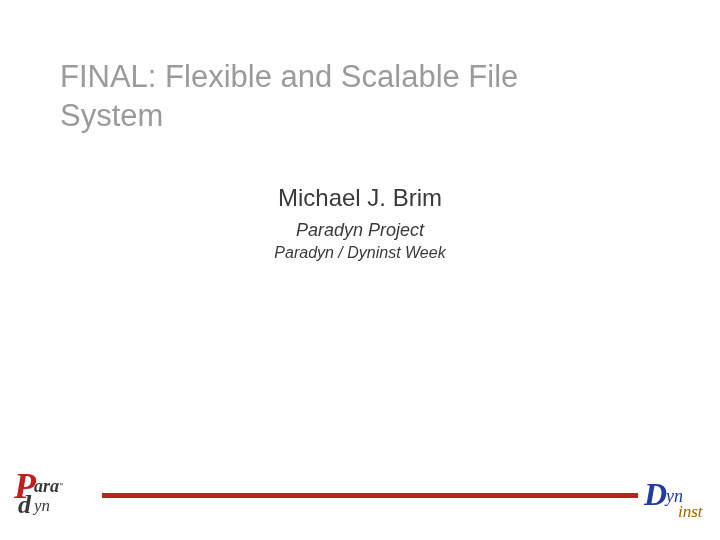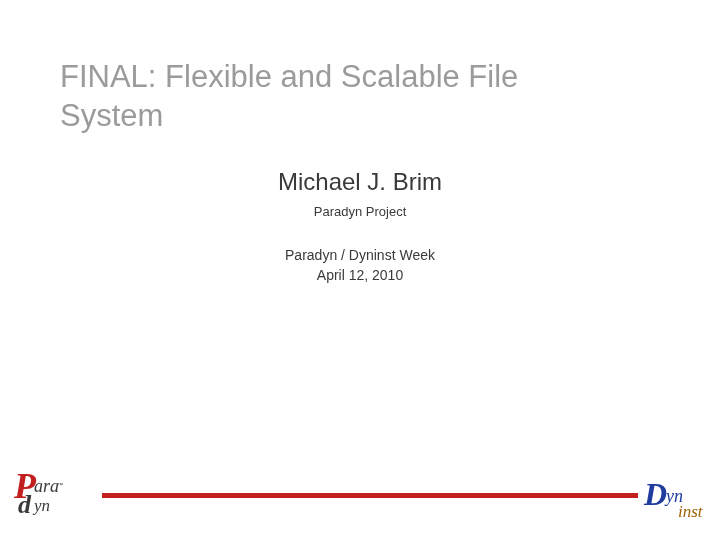--- a/index.html
+++ b/index.html
@@ -24,40 +24,41 @@
       color: #9b9b9b;
       font-size: 31px;
       font-weight: 400;
       line-height: 1.25;
     }
     .title-line2 {
       padding-left: 118px;
     }
     .author-block {
       position: absolute;
-      top: 168px;
+      top: 184px;
       left: 0;
       right: 0;
       text-align: center;
       color: #3a3a3a;
     }
     .author-name {
       font-size: 24px;
       font-weight: 400;
       margin-bottom: 8px;
     }
     .author-sub {
-      font-size: 13px;
+      font-size: 18px;
       font-weight: 400;
-      margin-bottom: 26px;
+      font-style: italic;
     }
     .event-line {
-      font-size: 14px;
+      font-size: 16px;
       font-weight: 400;
       line-height: 1.45;
+      font-style: italic;
     }
     .footer-rule {
       position: absolute;
       left: 102px;
       right: 82px;
       bottom: 42px;
       height: 5px;
       background: #c21f1f;
     }
     .logo-left {
@@ -81,21 +82,21 @@
       font-weight: 700;
       font-size: 36px;
       color: #c21f1f;
       position: absolute;
       left: 2px;
       top: -5px;
     }
     .para-ara {
       font-family: "Times New Roman", serif;
       font-style: italic;
-      font-weight: 400;
+      font-weight: 700;
       font-size: 18px;
       color: #3a3a3a;
       position: absolute;
       left: 22px;
       top: 6px;
     }
     .para-d {
       font-family: "Times New Roman", serif;
       font-style: italic;
       font-weight: 700;
@@ -161,21 +162,20 @@
 <div class="slide">
 
   <div class="title">
     <div>FINAL: Flexible and Scalable File System</div>
   </div>
 
   <div class="author-block">
     <div class="author-name">Michael J. Brim</div>
     <div class="author-sub">Paradyn Project</div>
     <div class="event-line">Paradyn / Dyninst Week</div>
-    <div class="event-line">April 12, 2010</div>
   </div>
 
   <div class="footer-rule"></div>
 
   <div class="logo-left">
     <span class="para-p">P</span>
     <span class="para-ara">ara</span>
     <span class="para-d">d</span>
     <span class="para-yn">yn</span>
     <span class="para-tm">™</span>

